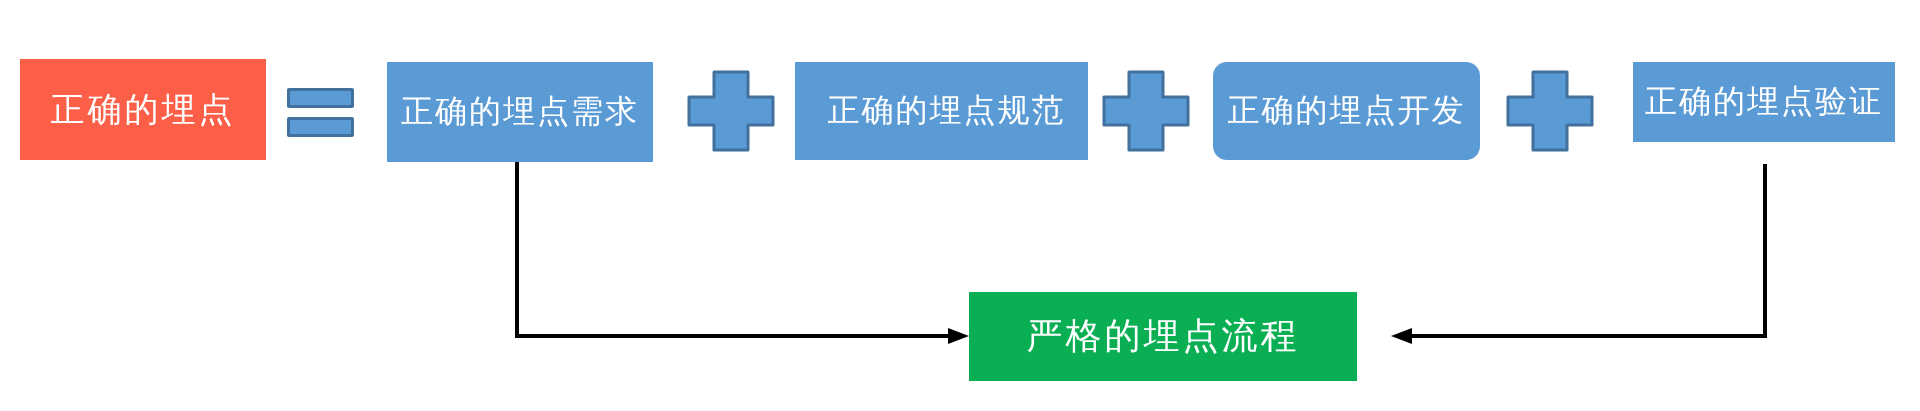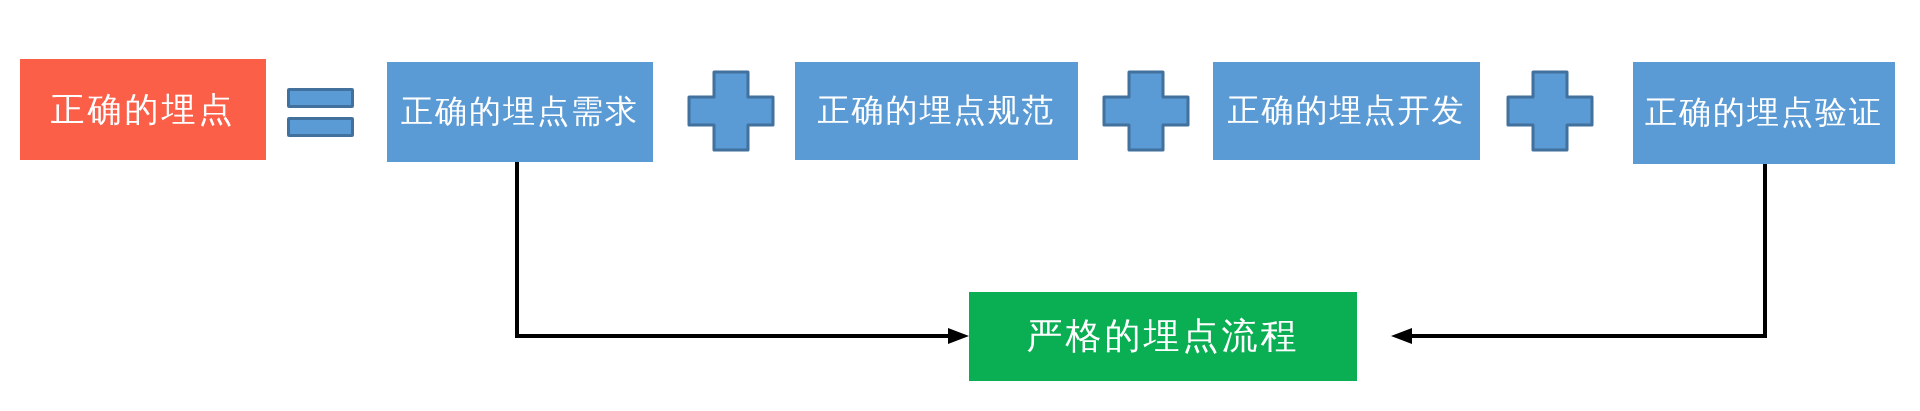--- a/index.html
+++ b/index.html
@@ -25,23 +25,23 @@
     background: #FC5F48;
     font-size: 34px;
     letter-spacing: 3px;
   }
   .box.term {
     background: #5B9BD5;
     font-size: 32px;
     letter-spacing: 2px;
   }
   .term-1 { left: 387px;  top: 62px; width: 266px; height: 100px; }
-  .term-2 { left: 795px;  top: 62px; width: 283px; height: 98px; }
-  .term-3 { left: 1213px; top: 62px; width: 267px; height: 98px; }
-  .term-4 { left: 1633px; top: 62px; width: 262px; height: 102px; }
+  .term-2 { left: 795px;  top: 62px; width: 283px; height: 98px; padding-left: 10px; }
+  .term-3 { left: 1213px; top: 62px; width: 267px; height: 98px; border-radius: 14px; }
+  .term-4 { left: 1633px; top: 62px; width: 262px; height: 80px; }
   .box.outcome {
     left: 969px; top: 292px; width: 388px; height: 89px;
     background: #0AAE53;
     font-size: 36px;
     letter-spacing: 3px;
   }
   .equals {
     position: absolute;
     left: 287px; top: 88px;
     width: 67px;

